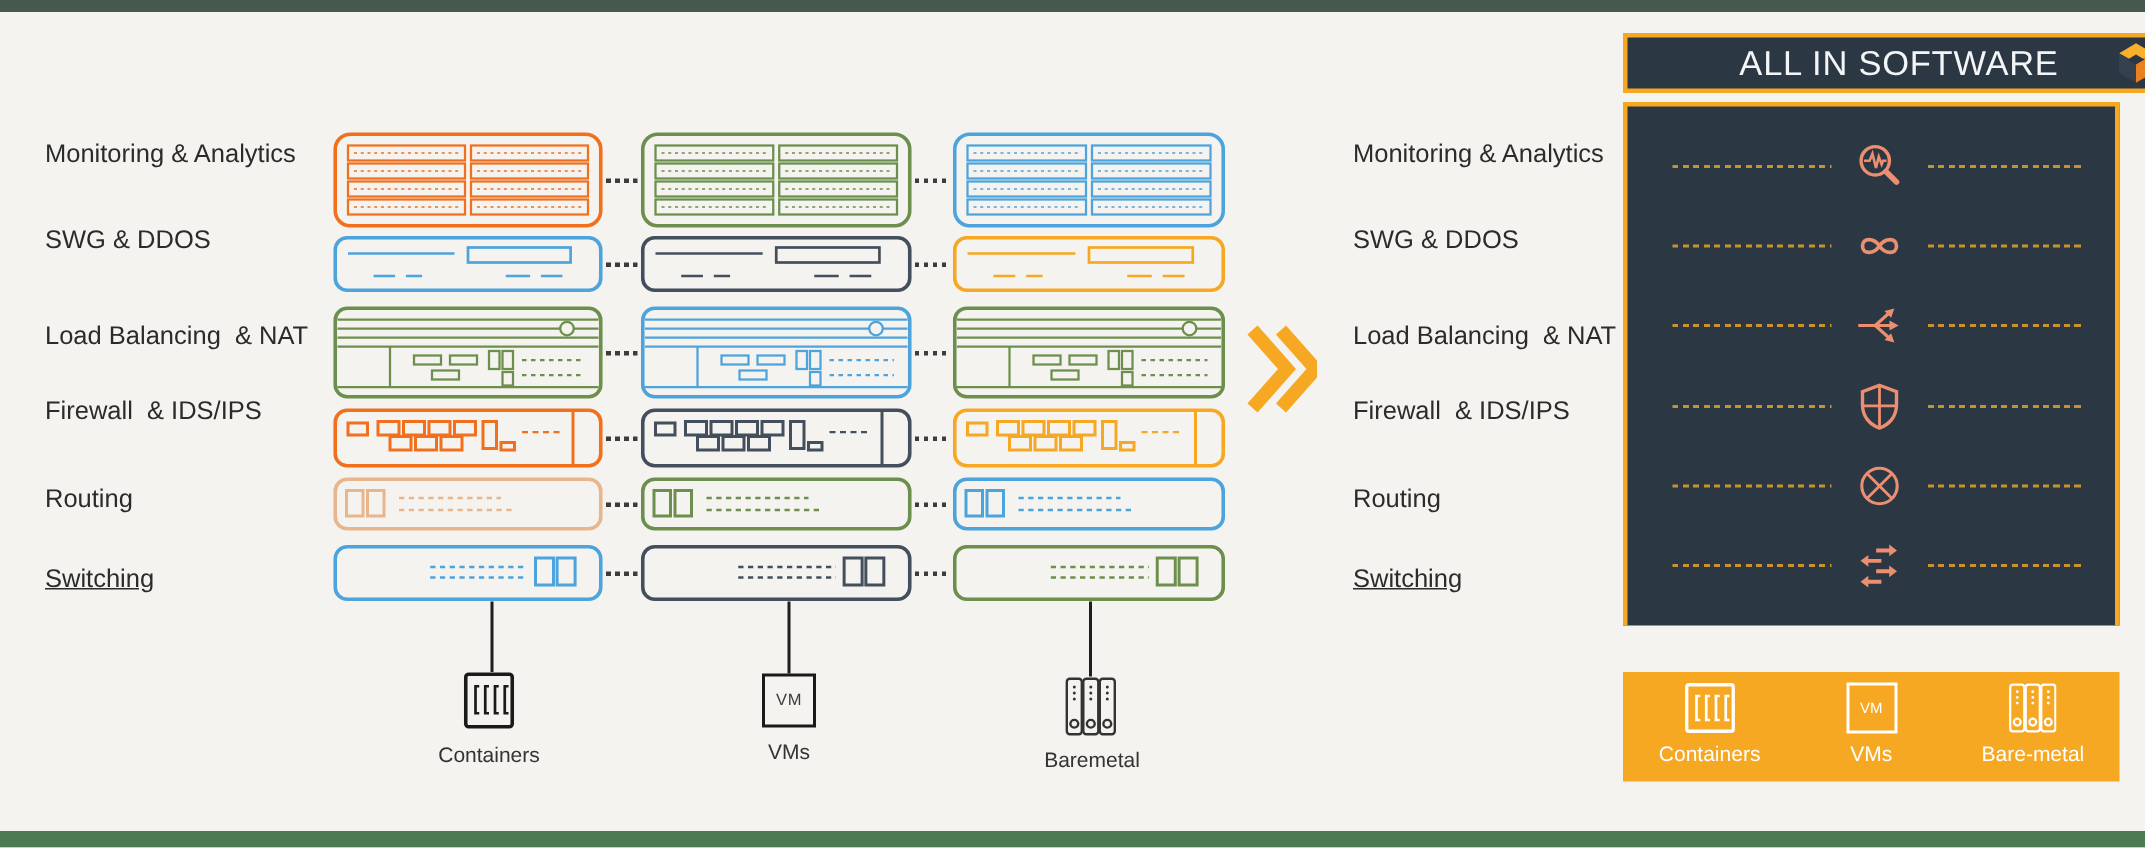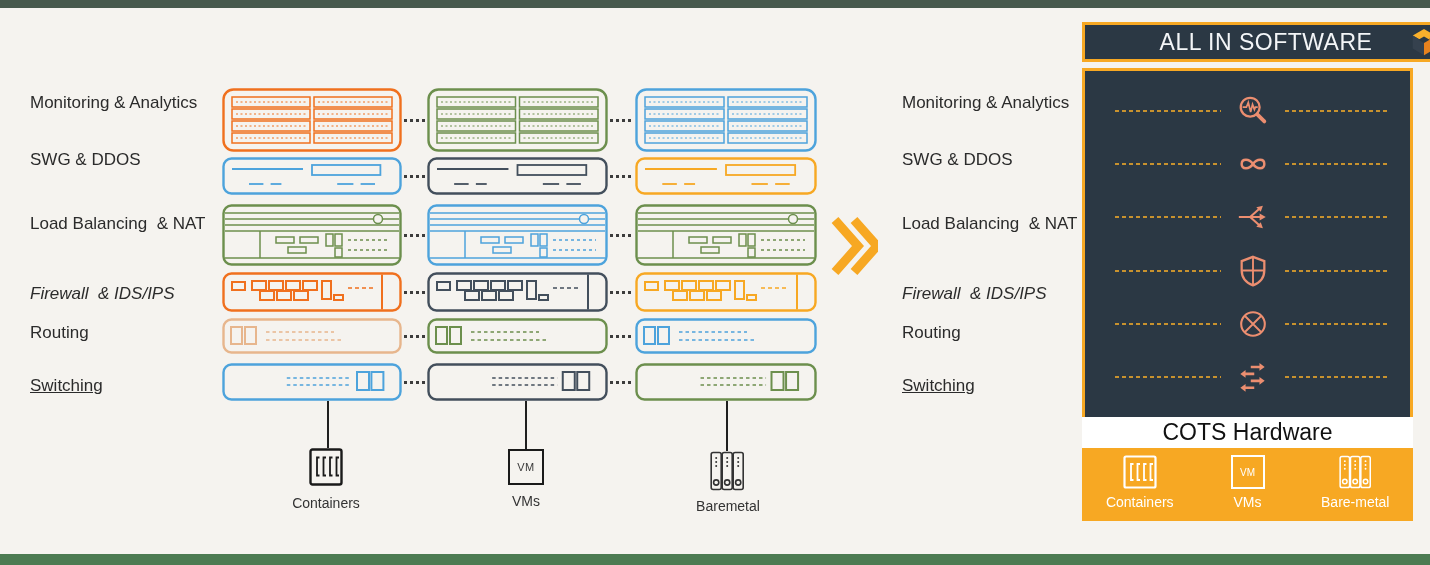--- a/index.html
+++ b/index.html
@@ -7,21 +7,21 @@
   .canvas { position: relative; width: 1430px; height: 565px; background: #F5F3EF; overflow: hidden; }
 
   .topbar { position: absolute; left: 0; top: 0; width: 100%; height: 8px; }
   .bottombar { position: absolute; left: 0; bottom: 0; width: 100%; height: 11px; }
 
   .layer-label { position: absolute; height: 20px; line-height: 20px; font-size: 17px;
                  color: #2B2B2B; white-space: pre; margin-left: 15px; }
   .lab-left  { left: 15px; }
   .lab-right { left: 887px; }
   .lab-r0 { top: 93px; } .lab-r1 { top: 150px; } .lab-r2 { top: 214px; }
-  .lab-r3 { top: 284px; font-style: italic; } .lab-r4 { top: 323px; } .lab-r5 { top: 376px; text-decoration: underline; }
+  .lab-r3 { top: 264px; } .lab-r4 { top: 323px; } .lab-r5 { top: 376px; text-decoration: underline; }
 
   .appliance { position: absolute; }
   .connector { position: absolute; height: 2.5px;
                background-image: repeating-linear-gradient(90deg, #3C3C3C 0 3px, transparent 3px 6px); }
   .stem { position: absolute; width: 2px; background: #1F1F1F; }
 
   .plat-icon { position: absolute; }
   .vm-box { position: absolute; left: 508px; top: 449px; width: 36px; height: 36px;
             border: 2px solid #1a1a1a; display: flex; align-items: center; justify-content: center;
             font-size: 11px; color: #3a3a3a; letter-spacing: .5px; }
@@ -429,21 +429,20 @@
           <path class="fl" d="M16,6.5 h10 v-3 l6,4.5 -6,4.5 v-3 h-10 Z" transform="scale(0.92) translate(1,0)"></path>
           <path class="fl" d="M20,13.5 h-10 v-3 l-6,4.5 6,4.5 v-3 h10 Z" transform="scale(0.92) translate(1,1)"></path>
           <path class="fl" d="M16,21.5 h10 v-3 l6,4.5 -6,4.5 v-3 h-10 Z" transform="scale(0.92) translate(1,1)"></path>
           <path class="fl" d="M20,28.5 h-10 v-3 l-6,4.5 6,4.5 v-3 h10 Z" transform="scale(0.92) translate(1,2)"></path>
         </svg>
       </span>
       <div class="sw-dash"></div>
     </div>
   </div>
 
-  <div class="cots-bar">COTS Hardware</div>
 
   <div class="rp-bottom">
     <div class="hw-item">
       <svg class="hw-ic" width="34" height="34" viewBox="0 0 34 34">
         <rect class="wst" x="1.5" y="1.5" width="31" height="31" rx="1.5" stroke-width="2.2"></rect>
         <path class="wst" stroke-width="1.8" d="M10.5,9 H8 V25 H10.5 M17,9 H14.5 V25 H17 M23.5,9 H21 V25 H23.5 M30,9 H27.5 V25 H30"></path>
       </svg>
       <span class="hw-label">Containers</span>
     </div>
     <div class="hw-item">

